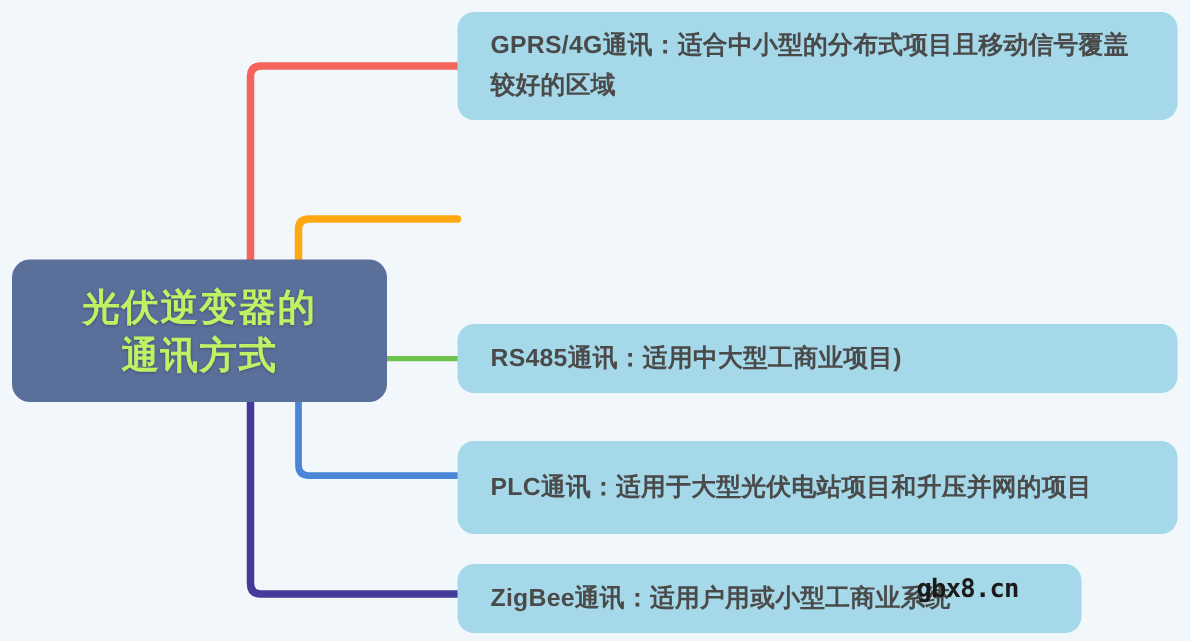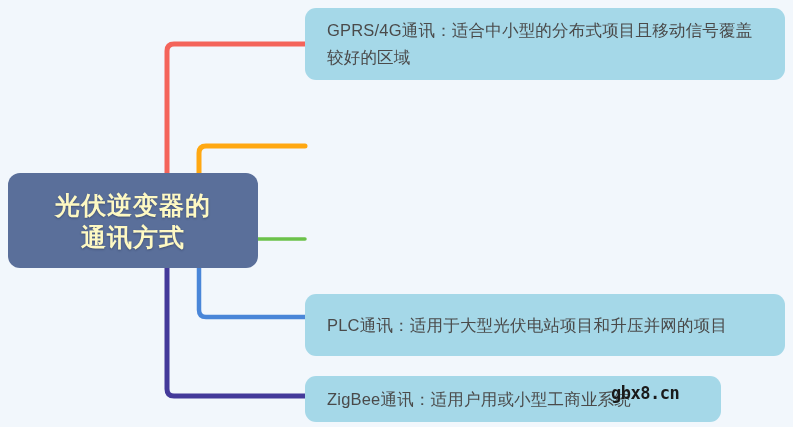--- a/index.html
+++ b/index.html
@@ -36,38 +36,39 @@
     height: 95px;
     background: #5a6f9a;
     border-radius: 12px;
     z-index: 3;
     display: flex;
     align-items: center;
     justify-content: center;
     box-sizing: border-box;
   }
   .root-label {
-    color: #fef9c3;
+    color: #bef264;
     font-size: 25px;
     font-weight: bold;
     line-height: 1.28;
     text-align: center;
     letter-spacing: 1px;
     text-shadow: 0 1px 2px rgba(30,40,70,0.45);
     white-space: pre-line;
   }
   .branch-node {
     position: absolute;
     background: #a5d8e8;
     border-radius: 11px;
     z-index: 2;
     box-sizing: border-box;
     display: flex;
     align-items: center;
     padding: 0 22px;
+    font-weight: bold;
   }
   .branch-label {
     color: #4a4a4a;
     font-size: 16.5px;
     line-height: 1.62;
     letter-spacing: 0.2px;
   }
   .n1 { left: 305px; top: 8px;   width: 480px; height: 72px; }
   .n2 { left: 305px; top: 110px; width: 480px; height: 72px; }
   .n3 { left: 305px; top: 216px; width: 480px; height: 46px; }
@@ -107,20 +108,23 @@
   <div class="root-node">
     <div class="root-label">光伏逆变器的
 通讯方式</div>
   </div>
 
   <div class="branch-node n1">
     <span class="branch-label">GPRS/4G通讯：适合中小型的分布式项目且移动信号覆盖较好的区域</span>
   </div>
 
 
+  <div class="branch-node n3">
+    <span class="branch-label">RS485通讯：适用中大型工商业项目)</span>
+  </div>
 
   <div class="branch-node n4">
     <span class="branch-label">PLC通讯：适用于大型光伏电站项目和升压并网的项目</span>
   </div>
 
   <div class="branch-node n5">
     <span class="branch-label">ZigBee通讯：适用户用或小型工商业系统</span>
   </div>
 
   <div class="watermark">gbx8.cn</div>

